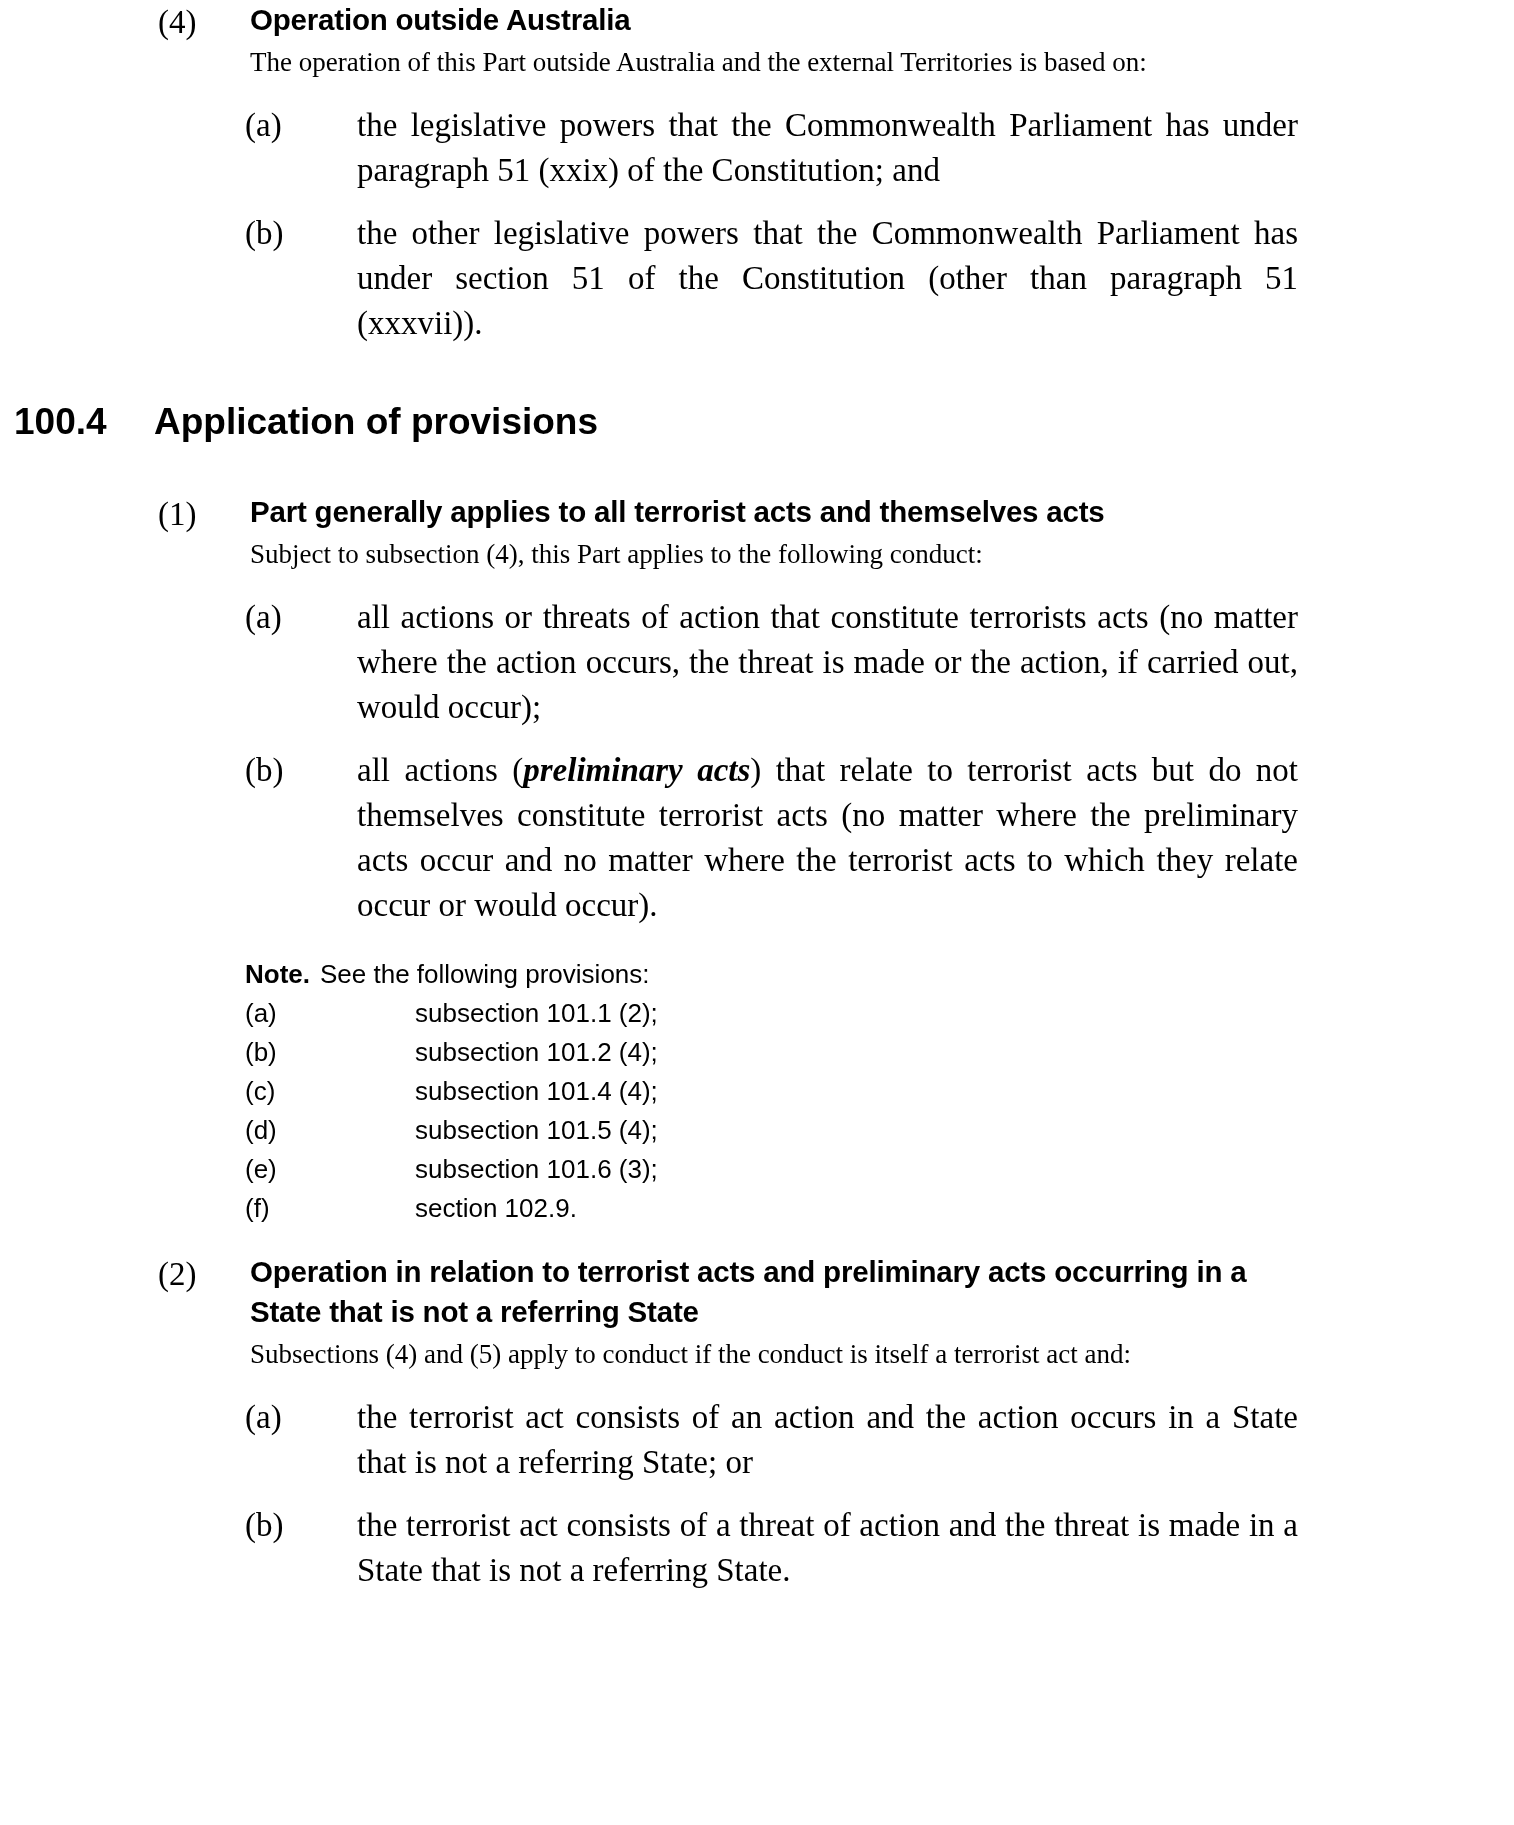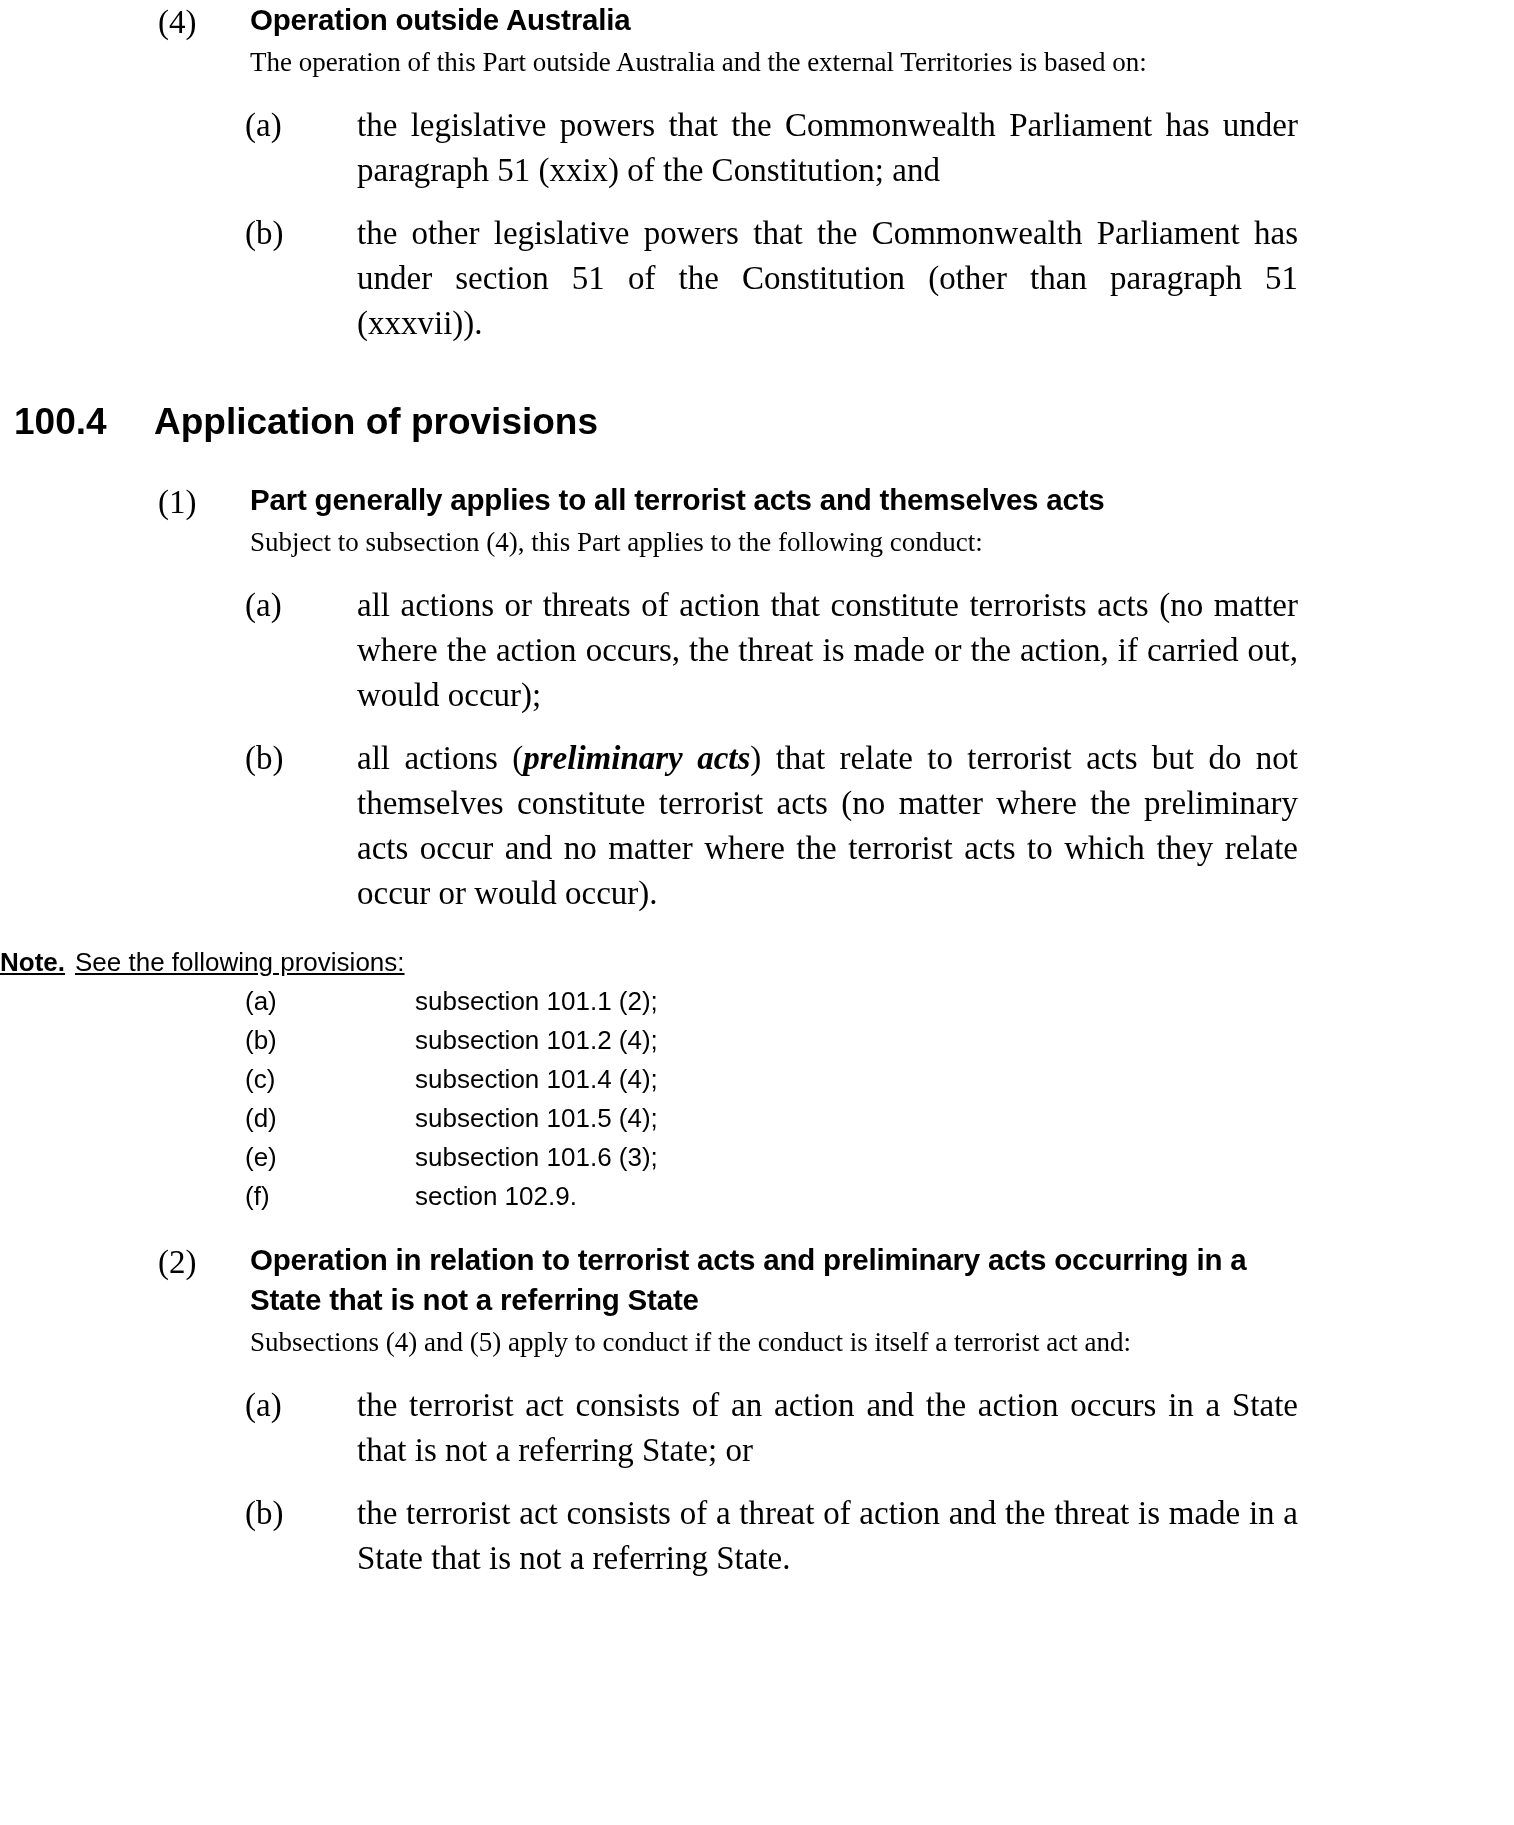--- a/index.html
+++ b/index.html
@@ -85,21 +85,21 @@
     font-size: 33px;
     line-height: 45px;
     text-align: justify;
   }
 
   
   .section-head {
     display: flex;
     align-items: baseline;
     margin-top: 54px;
-    margin-bottom: 36px;
+    margin-bottom: 48px;
   }
   .section-head .num {
     width: 140px;
     padding-left: 14px;
     font-family: "Liberation Sans", sans-serif;
     font-weight: bold;
     font-size: 37px;
     line-height: 44px;
     box-sizing: content-box;
   }
@@ -111,21 +111,21 @@
   }
 
   
   .note-block {
     margin-top: 28px;
     font-family: "Liberation Sans", sans-serif;
     font-size: 26px;
     line-height: 36px;
   }
   .note-lead {
-    text-decoration: underline;
+    padding-left: 245px;
   }
   .note-lead b {
     font-weight: bold;
   }
   .note-lead .note-lead-text {
     margin-left: 10px;
   }
   .note-item {
     display: flex;
     align-items: flex-start;

